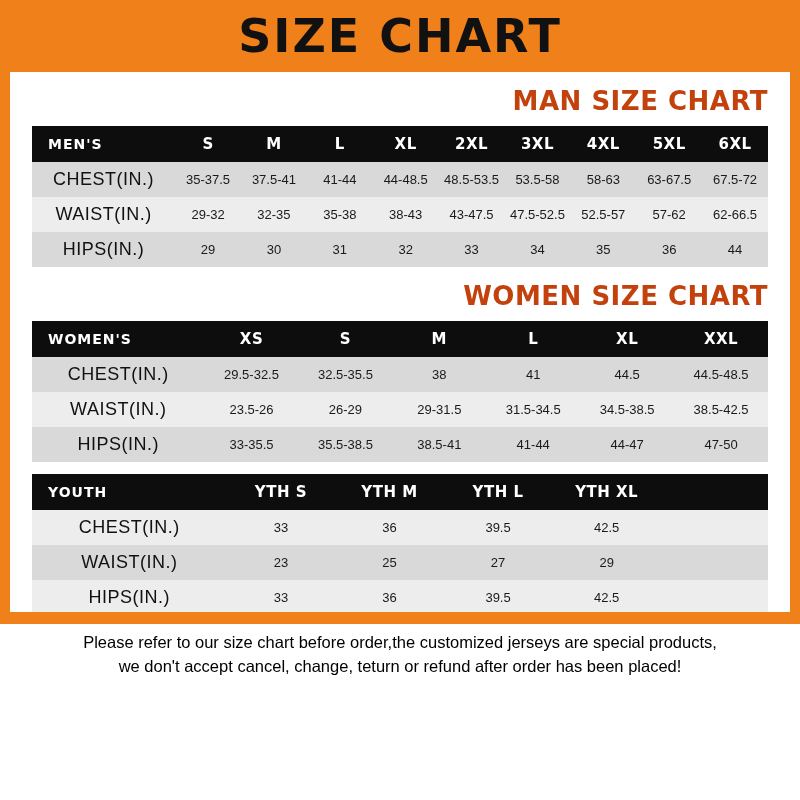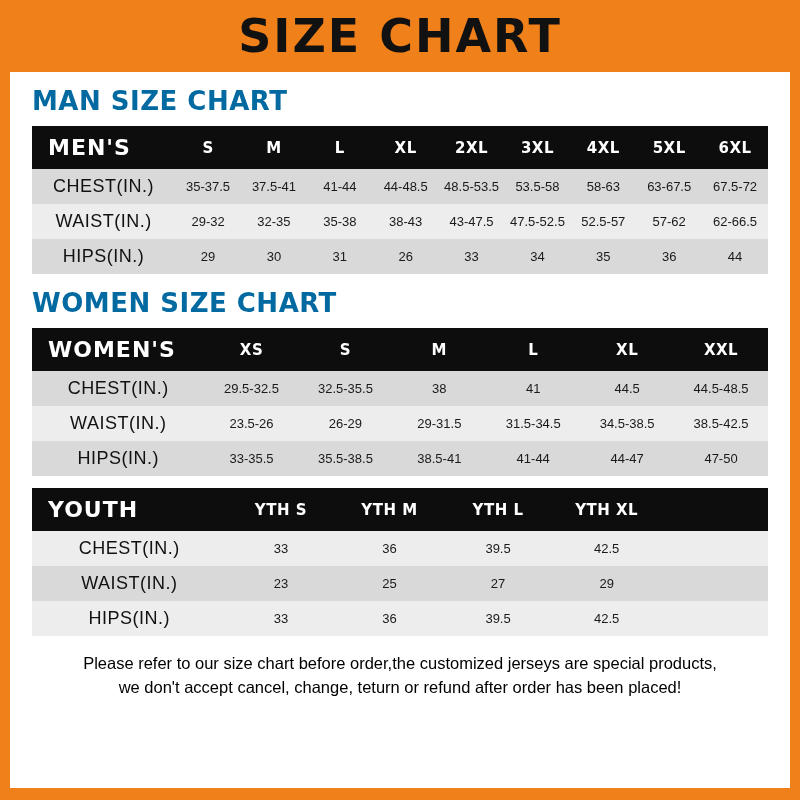--- a/index.html
+++ b/index.html
@@ -9,21 +9,21 @@
   body {
     width: 800px;
     height: 800px;
     background: #ffffff;
     font-family: "Liberation Sans", sans-serif;
     overflow: hidden;
   }
   .page {
     position: relative;
     width: 800px;
-    height: 800px;
+    height: 624px;
     background: #ffffff;
     box-sizing: border-box;
     border-left: 10px solid #f08019;
     border-right: 10px solid #f08019;
   }
   .header-bar {
     background: #f08019;
     height: 72px;
     margin: 0 -10px;
     display: flex;
@@ -38,25 +38,25 @@
     color: #111111;
     line-height: 1;
   }
   .content {
     padding: 0 22px;
   }
   .section {
     margin-top: 12px;
   }
   .section-title {
-    text-align: left;
+    text-align: right;
     font-family: "DejaVu Sans", sans-serif;
     font-weight: bold;
     font-size: 26px;
-    color: #0369a1;
+    color: #c2410c;
     letter-spacing: 0.5px;
     margin: 14px 0 10px 0;
   }
   table.size-table {
     width: 100%;
     border-collapse: collapse;
     table-layout: fixed;
   }
   table.size-table th {
     background: #0d0d0d;
@@ -64,21 +64,21 @@
     font-family: "DejaVu Sans", sans-serif;
     font-weight: bold;
     font-size: 15px;
     padding: 9px 2px;
     text-align: center;
     letter-spacing: 0.5px;
   }
   table.size-table th.row-label-head {
     text-align: left;
     padding-left: 16px;
-    font-size: 22px;
+    font-size: 14px;
     letter-spacing: 1px;
   }
   table.size-table td {
     font-family: "Liberation Sans", sans-serif;
     font-size: 13px;
     color: #1a1a1a;
     text-align: center;
     padding: 7px 2px;
   }
   table.size-table td.row-label {
@@ -165,21 +165,21 @@
             <td>47.5-52.5</td>
             <td>52.5-57</td>
             <td>57-62</td>
             <td>62-66.5</td>
           </tr>
           <tr class="odd">
             <td class="row-label">HIPS(IN.)</td>
             <td>29</td>
             <td>30</td>
             <td>31</td>
-            <td>26</td>
+            <td>32</td>
             <td>33</td>
             <td>34</td>
             <td>35</td>
             <td>36</td>
             <td>44</td>
           </tr>
         </tbody>
       </table>
     </div>
 

